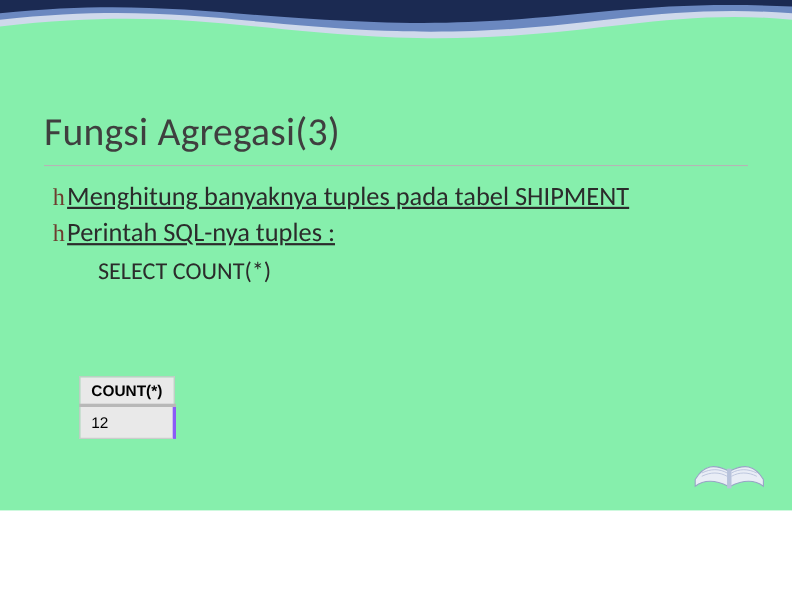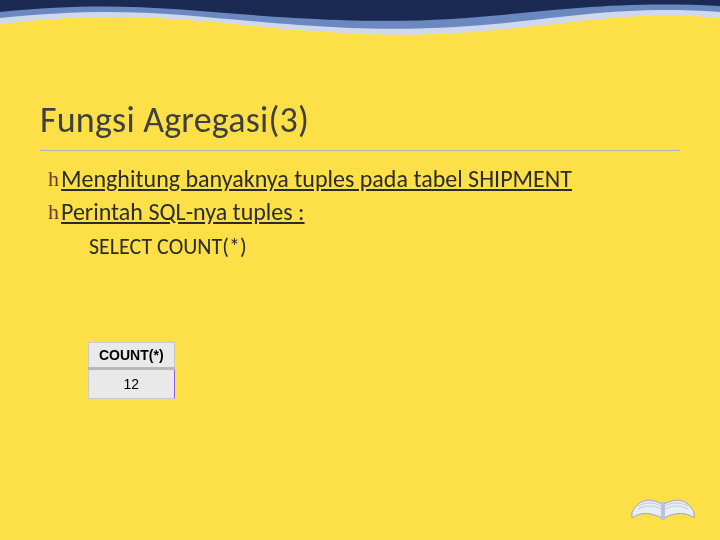--- a/index.html
+++ b/index.html
@@ -9,22 +9,22 @@
     height: 540px;
     font-family: Calibri, "Segoe UI", Arial, sans-serif;
     background: #ffffff;
     overflow: hidden;
     position: relative;
   }
 
   .slide {
     position: relative;
     width: 720px;
-    height: 540px;
-    background: #fde047;
+    height: 464px;
+    background: #86efac;
   }
 
   
   .topwave {
     position: absolute;
     top: 0;
     left: 0;
     width: 720px;
     height: 62px;
     pointer-events: none;
@@ -82,21 +82,21 @@
   .sql-block {
     margin-top: 6px;
     margin-left: 41px;
     font-size: 22px;
     line-height: 1.3;
   }
 
   .result-table {
     position: absolute;
     top: 342px;
-    left: 88px;
+    left: 72px;
     border-collapse: collapse;
     font-family: Arial, sans-serif;
   }
 
   .result-table th {
     background: #e9e9e9;
     color: #000;
     font-weight: 700;
     font-size: 14px;
     padding: 4px 10px;
@@ -105,23 +105,23 @@
     border-left: 1px solid #c9c9c9;
     border-right: 1px solid #c9c9c9;
     border-bottom: 3px solid #b8b8b8;
   }
 
   .result-table td {
     background: #e9e9e9;
     color: #000;
     font-size: 14px;
     padding: 6px 10px;
-    text-align: center;
+    text-align: left;
     border-left: 1px solid #c9c9c9;
-    border-right: 1px solid #8b5cf6;
+    border-right: 3px solid #8b5cf6;
     border-bottom: 1px solid #c9c9c9;
   }
 
   
   .book-icon {
     position: absolute;
     right: 22px;
     bottom: 16px;
     width: 70px;
     height: 52px;

